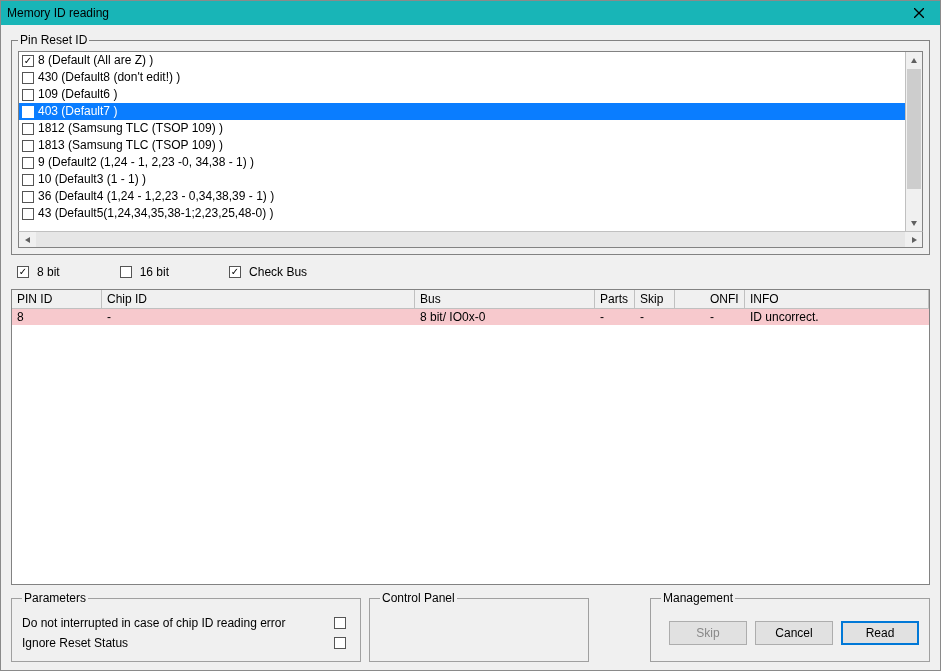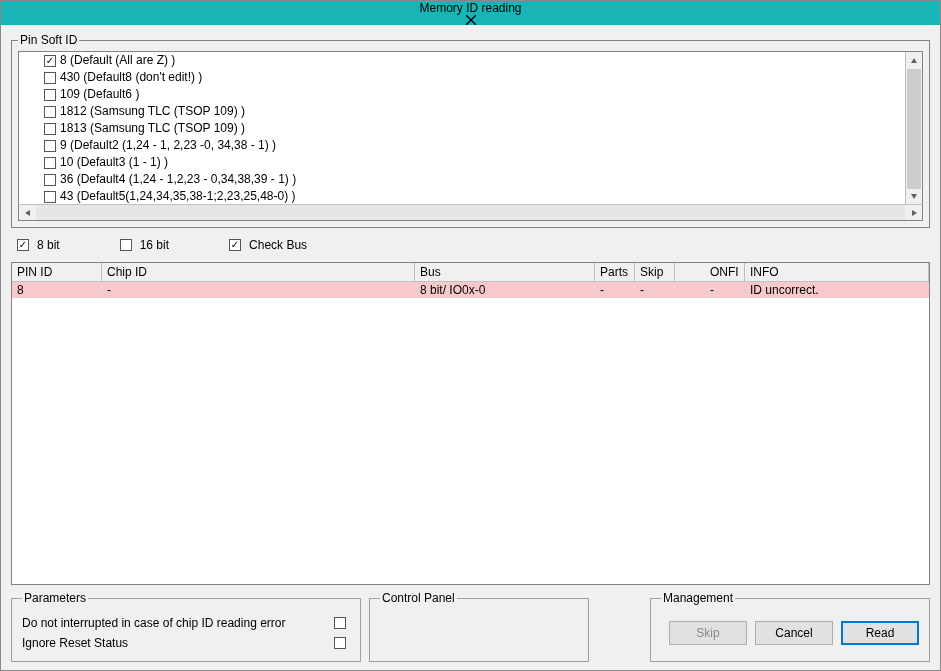--- a/index.html
+++ b/index.html
@@ -19,21 +19,20 @@
     border: 1px solid #8a8a8a;
   }
   .titlebar {
     height: 24px;
     background: #18b5b7;
     display: flex;
     align-items: center;
     padding: 0 6px;
     color: #000;
     font-size: 12px;
-    flex-direction: column;
   }
   .titlebar .title { flex: 1; }
   .titlebar .close {
     width: 30px;
     height: 20px;
     display: flex;
     align-items: center;
     justify-content: center;
     cursor: pointer;
   }
@@ -52,22 +51,21 @@
     background: #f0f0f0;
   }
   fieldset legend {
     font-size: 12px;
     padding: 0 2px;
   }
   .listwrap {
     display: flex;
     border: 1px solid #828282;
     background: #fff;
-    height: 154px;
-    padding-left: 22px;
+    height: 181px;
   }
   .listbox {
     flex: 1;
     overflow: hidden;
     background: #fff;
   }
   .listrow {
     height: 17px;
     line-height: 17px;
     display: flex;
@@ -242,34 +240,38 @@
       <svg viewBox="0 0 10 10">
           <line x1="0" y1="0" x2="10" y2="10" stroke="#000" stroke-width="1.3"></line>
           <line x1="10" y1="0" x2="0" y2="10" stroke="#000" stroke-width="1.3"></line>
         </svg>
     </div>
   </div>
 
   <div class="content">
 
     <fieldset class="pinstate">
-      <legend>Pin Soft ID</legend>
+      <legend>Pin Reset ID</legend>
       <div class="listwrap">
         <div class="listbox" id="pin-list">
             <div class="listrow">
               <span class="chk checked"></span>
               <span>8 (Default (All are Z) )</span>
             </div>
             <div class="listrow">
               <span class="chk"></span>
               <span>430 (Default8 (don't edit!) )</span>
             </div>
             <div class="listrow">
               <span class="chk"></span>
               <span>109 (Default6 )</span>
+            </div>
+            <div class="listrow selected">
+              <span class="chk"></span>
+              <span>403 (Default7 )</span>
             </div>
             <div class="listrow">
               <span class="chk"></span>
               <span>1812 (Samsung TLC (TSOP 109) )</span>
             </div>
             <div class="listrow">
               <span class="chk"></span>
               <span>1813 (Samsung TLC (TSOP 109) )</span>
             </div>
             <div class="listrow">

